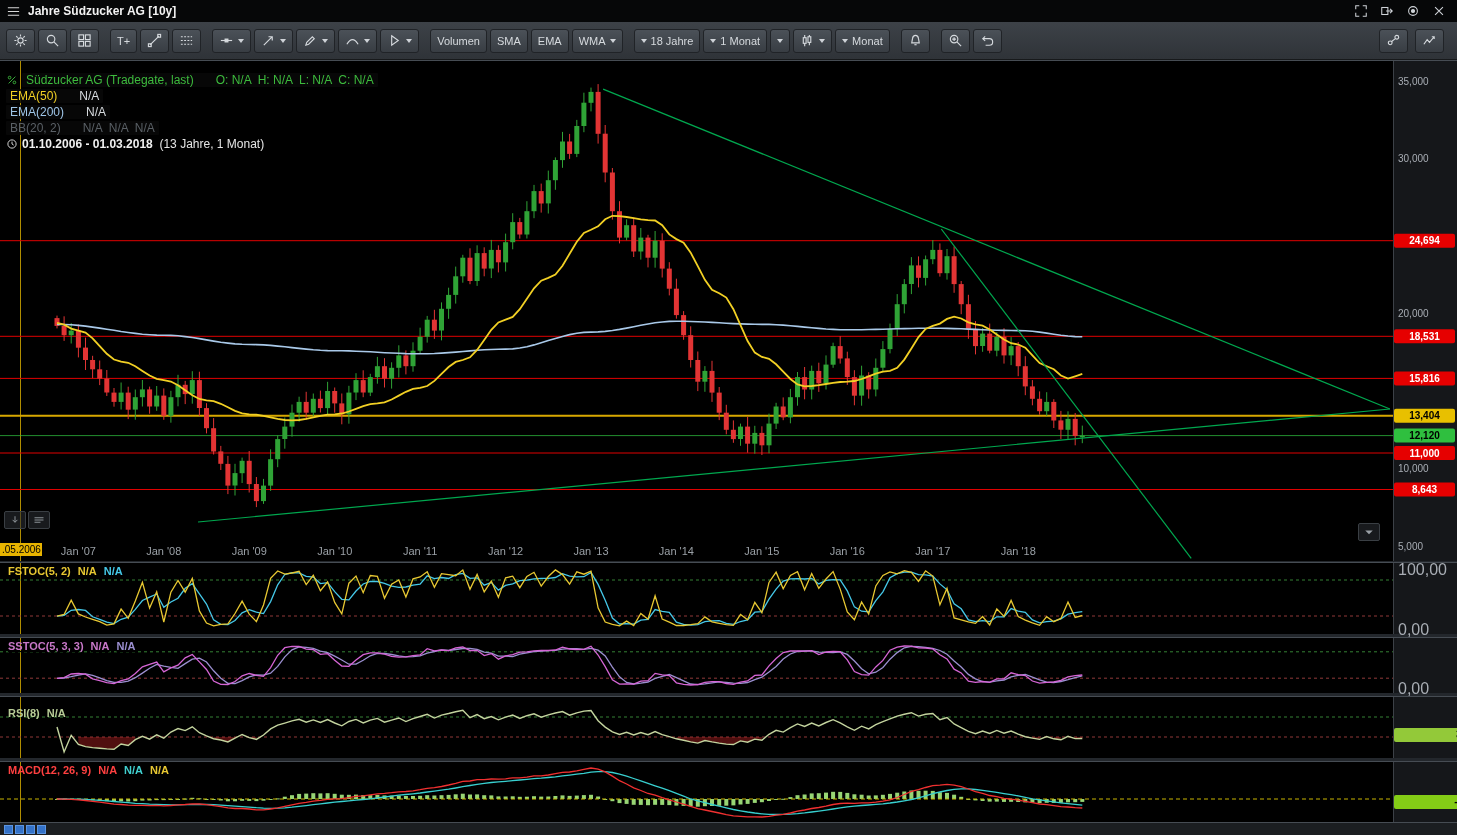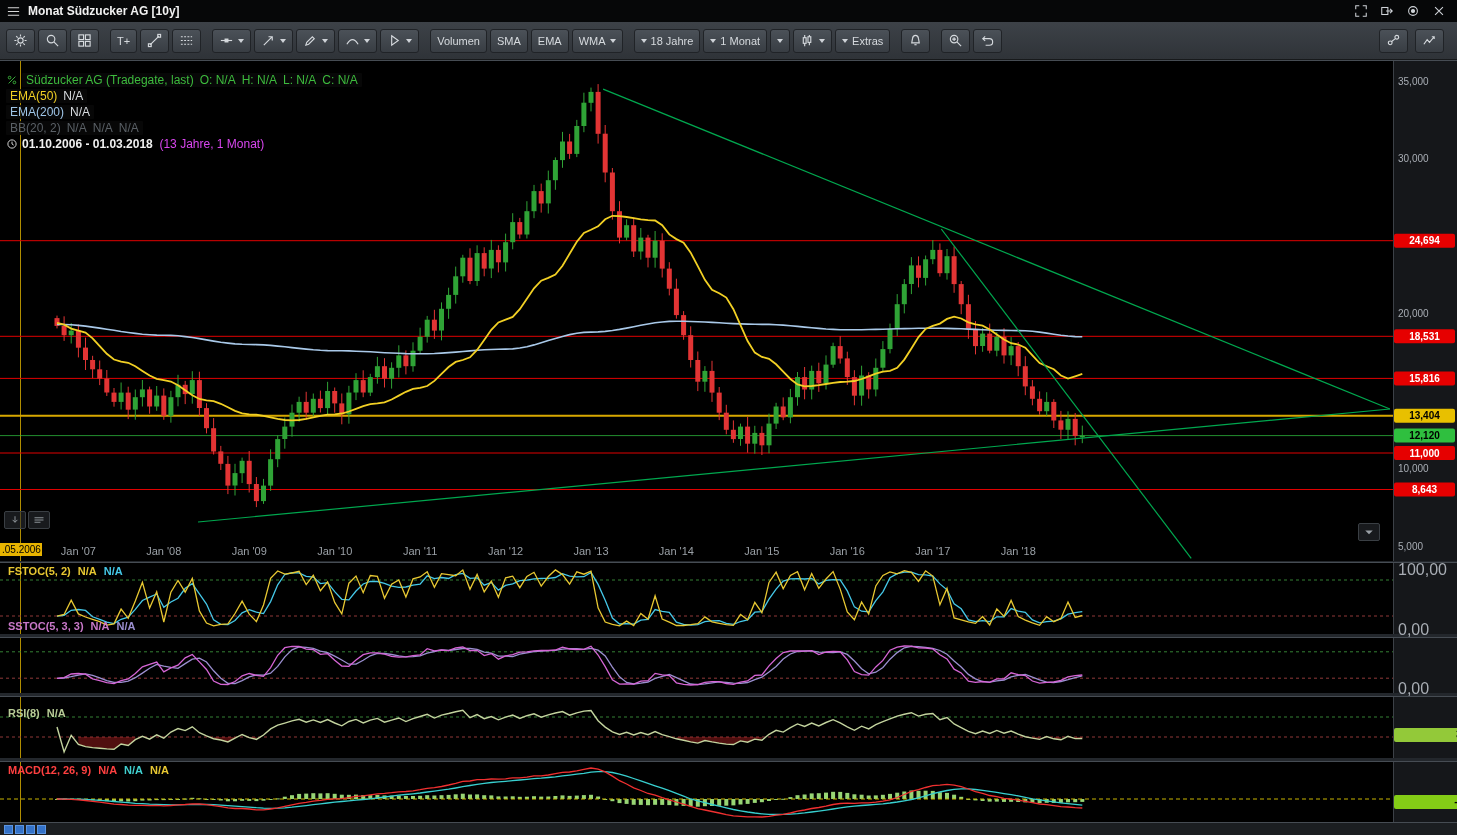--- a/index.html
+++ b/index.html
@@ -26,21 +26,21 @@
   .tbtn.gap{margin-left:8px;}
   .tbtn .caret{width:0;height:0;border-left:3.5px solid transparent;border-right:3.5px solid transparent;
         border-top:4px solid #cfd3d8;display:inline-block;}
   
   .pane{position:absolute;left:0;width:1457px;border-top:1px solid #464c53;box-sizing:content-box;}
   .pane svg{display:block;}
   svg text{font-family:"Liberation Sans","DejaVu Sans",sans-serif;}
   
   #legend{position:absolute;left:6px;top:73px;z-index:5;white-space:pre;}
   #legend .lrow{display:flex;align-items:center;margin-bottom:2px;font-size:12px;line-height:14px;}
-  #legend .chip{background:rgba(8,8,8,0.82);padding:0 4px;border-radius:1px;display:inline-flex;gap:6px;}
+  #legend .chip{background:rgba(8,8,8,0.82);padding:0 4px;border-radius:1px;display:inline-flex;gap:22px;}
   #legend .lic{margin-right:4px;display:inline-flex;}
   
   .panel-label{position:absolute;left:8px;z-index:4;font-size:11px;font-weight:bold;white-space:pre;}
   .panel-label span{margin-right:7px;}
   .ax-lbl{position:absolute;left:1398px;z-index:4;font-size:16px;color:#a8adb4;}
   .badge{position:absolute;left:1394px;width:61px;height:14px;z-index:6;border-radius:2px;
          font-size:10px;font-weight:bold;text-align:center;line-height:14px;padding-left:44px;}
   .mini-btn{position:absolute;z-index:6;width:20px;height:16px;display:flex;align-items:center;
          justify-content:center;color:#9aa0a6;background:rgba(40,44,48,.6);border:1px solid #3a3f44;
          border-radius:2px;cursor:pointer;}
@@ -55,21 +55,21 @@
 <body>
 
 <div id="app">
 
   <div class="titlebar">
     <button class="menu-btn" id="menu-btn">
         <svg width="15" height="15" viewBox="0 0 16 16" fill="none" stroke="currentColor" stroke-width="1.2">
           <path d="M2 4h12M2 8h12M2 12h12"></path>
         </svg>
       </button>
-    <span class="title">Monat Südzucker AG [10y]</span>
+    <span class="title">Jahre Südzucker AG [10y]</span>
     <div class="titlebar-icons" id="titlebar-icons">
         <button class="tb-ico">
           <svg width="14" height="14" viewBox="0 0 16 16" fill="none" stroke="currentColor" stroke-width="1.2">
             <path d="M6 2H2v4M10 2h4v4M6 14H2v-4M10 14h4v-4"></path>
           </svg>
         </button>
         <button class="tb-ico">
           <svg width="14" height="14" viewBox="0 0 16 16" fill="none" stroke="currentColor" stroke-width="1.2">
             <rect x="2" y="4" width="7" height="8"></rect>
             <path d="M7 8h7M11.5 5.5L14 8l-2.5 2.5"></path>
@@ -184,21 +184,21 @@
         <button class="tbtn">
           <svg width="15" height="15" viewBox="0 0 16 16" fill="none" stroke="currentColor" stroke-width="1.2">
             <path d="M5 2v3M5 11v3M10 2v2M10 10v3"></path>
             <rect x="3.5" y="5" width="3" height="6"></rect>
             <rect x="8.5" y="4" width="3" height="6"></rect>
           </svg>
           <span class="caret"></span>
         </button>
         <button class="tbtn">
           <span class="caret"></span>
-          <span>Extras</span>
+          <span>Monat</span>
         </button>
         <button class="tbtn gap">
           <svg width="15" height="15" viewBox="0 0 16 16" fill="none" stroke="currentColor" stroke-width="1.2">
             <path d="M8 2.5c-2.3 0-3 1.8-3.2 3.5L4 10.5h8L11.2 6C11 4.3 10.3 2.5 8 2.5z"></path>
             <path d="M6.8 12.5h2.4"></path>
           </svg>
         </button>
         <button class="tbtn gap">
           <svg width="15" height="15" viewBox="0 0 16 16" fill="none" stroke="currentColor" stroke-width="1.2">
             <circle cx="6.5" cy="6.5" r="4"></circle>
@@ -598,21 +598,21 @@
         </svg>
       </div>
     </div>
   <div id="legend"><div class="lrow"><span class="lic" style="color:#3dbb3d"><svg width="12" height="12" viewBox="0 0 16 16" fill="none" stroke="currentColor" stroke-width="1.2">
             <path d="M3.5 12.5l9-9"></path>
             <circle cx="4.8" cy="4.8" r="1.8"></circle>
             <circle cx="11.2" cy="11.2" r="1.8"></circle>
           </svg></span><span class="chip" style="color:#3dbb3d"><span>Südzucker AG (Tradegate, last)</span><span>O: N/A  H: N/A  L: N/A  C: N/A</span></span></div><div class="lrow"><span class="chip"><span style="color:#f2d024">EMA(50)</span><span style="color:#d8dce0">N/A</span></span></div><div class="lrow"><span class="chip"><span style="color:#9fc6e8">EMA(200)</span><span style="color:#d8dce0">N/A</span></span></div><div class="lrow"><span class="chip"><span style="color:#5a6066">BB(20, 2)</span><span style="color:#5a6066">N/A  N/A  N/A</span></span></div><div class="lrow"><span class="lic" style="color:#e8e8e8"><svg width="12" height="12" viewBox="0 0 16 16" fill="none" stroke="currentColor" stroke-width="1.2">
             <circle cx="8" cy="8" r="5.5"></circle>
             <path d="M8 4.8V8l2.3 1.5"></path>
-          </svg></span><span style="color:#f0f0f0;font-weight:bold">01.10.2006 - 01.03.2018</span><span style="color:#d946ef"> &nbsp;(13 Jahre, 1 Monat)</span></div></div>
+          </svg></span><span style="color:#f0f0f0;font-weight:bold">01.10.2006 - 01.03.2018</span><span style="color:#e5e5e5"> &nbsp;(13 Jahre, 1 Monat)</span></div></div>
   <div class="start-tag">.05.2006</div>
 
   <div id="fstoc-pane" class="pane" style="top:562px;height:71px;">
       <svg width="1457" height="71">
         <rect x="0" y="0" width="1457" height="71" fill="#000"></rect>
         <rect x="1393" y="0" width="64" height="71" fill="#15171a"></rect>
         <line x1="1393.5" y1="0" x2="1393.5" y2="71" stroke="#3c4147"></line>
         <line x1="20.5" y1="0" x2="20.5" y2="71" stroke="#b08d00"></line>
         <line x1="0" y1="17.0" x2="1393" y2="17.0" stroke="#3a8f3a" stroke-dasharray="3,3" stroke-width="1" opacity="0.9"></line>
         <line x1="0" y1="53.0" x2="1393" y2="53.0" stroke="#a04040" stroke-dasharray="3,3" stroke-width="1" opacity="0.9"></line>
@@ -812,19 +812,19 @@
 
   <div id="bottom-bar">
       <div class="bsq"></div>
       <div class="bsq"></div>
       <div class="bsq"></div>
       <div class="bsq"></div>
     </div>
 <div class="panel-label" style="top: 565px;"><span style="color:#e8c832">FSTOC(5, 2)</span><span style="color:#e8c832">N/A</span><span style="color:#45c8e8">N/A</span></div>
     <div class="ax-lbl" style="top: 561px;">100,00</div>
     <div class="ax-lbl" style="top: 621px;">0,00</div>
-    <div class="panel-label" style="top: 620px;"><span style="color:#c878c8">SSTOC(5, 3, 3)</span><span style="color:#c878c8">N/A</span><span style="color:#9b8fd0">N/A</span></div>
+    <div class="panel-label" style="top: 640px; text-decoration: underline;"><span style="color:#c878c8">SSTOC(5, 3, 3)</span><span style="color:#c878c8">N/A</span><span style="color:#9b8fd0">N/A</span></div>
     <div class="ax-lbl" style="top: 680px;">0,00</div>
     <div class="panel-label" style="top: 699px; margin-top: 8px;"><span style="color:#b8cc96">RSI(8)</span><span style="color:#b8cc96">N/A</span></div>
     <div class="badge" style="background: rgb(147, 201, 57); color: rgb(0, 0, 0); top: 728.475px;">31,05</div>
     <div class="panel-label" style="top: 764px;"><span style="color:#ff4040">MACD(12, 26, 9)</span><span style="color:#ff4040">N/A</span><span style="color:#40d0d0">N/A</span><span style="color:#e8c832">N/A</span></div>
     <div class="badge" style="background: #84cc16; color: rgb(0, 0, 0); top: 795px;">-1,268</div>
   </div>
 
 </body></html>

